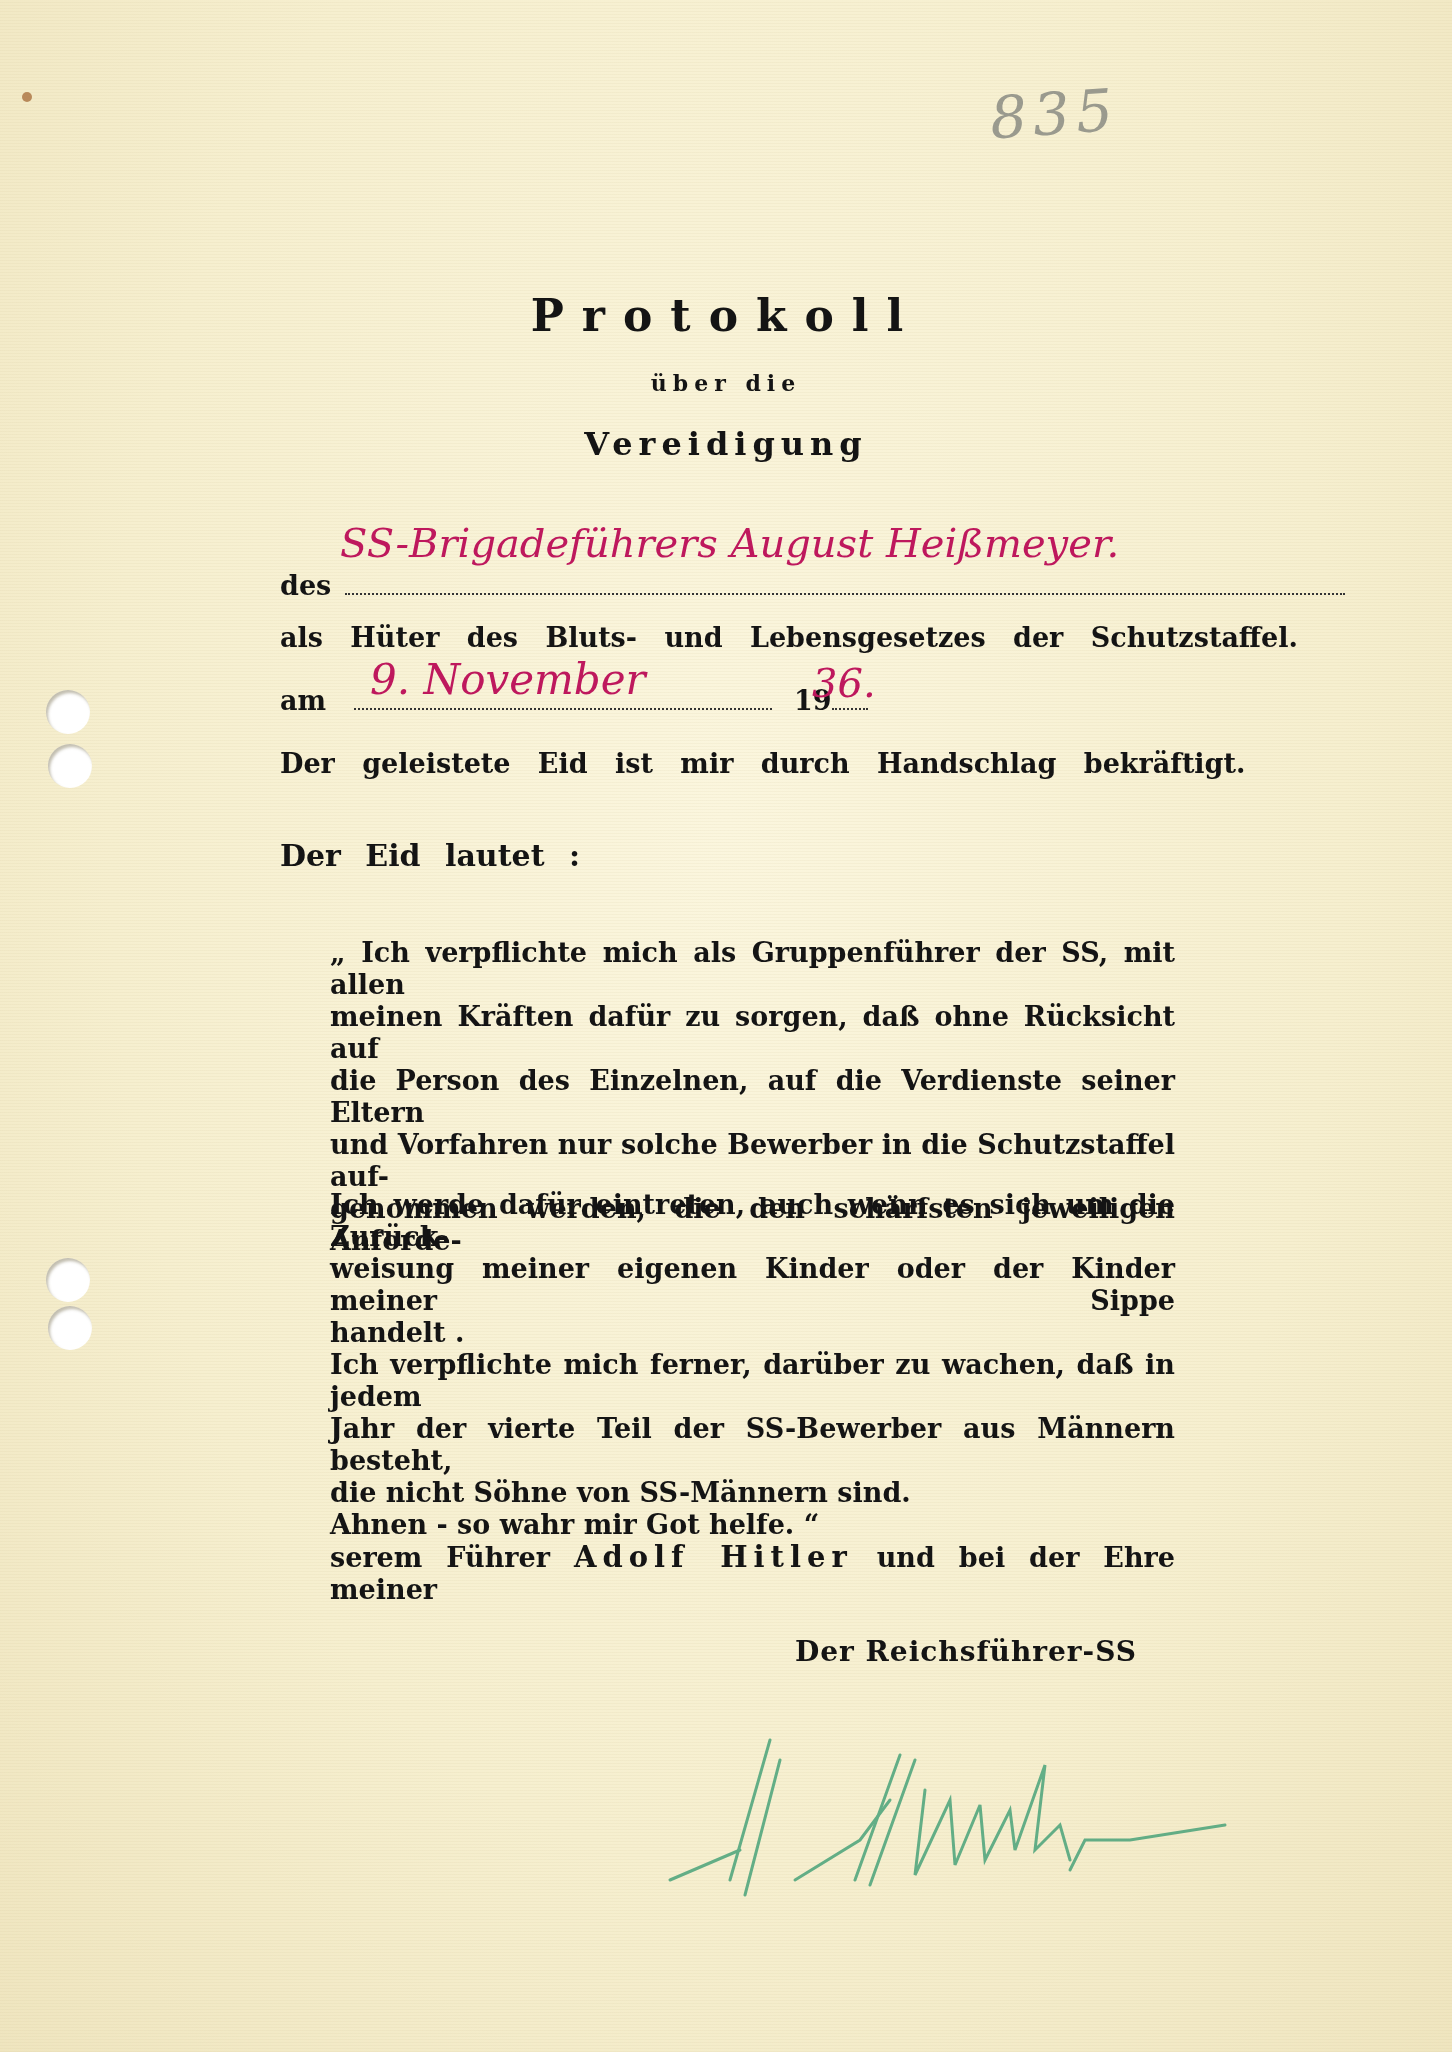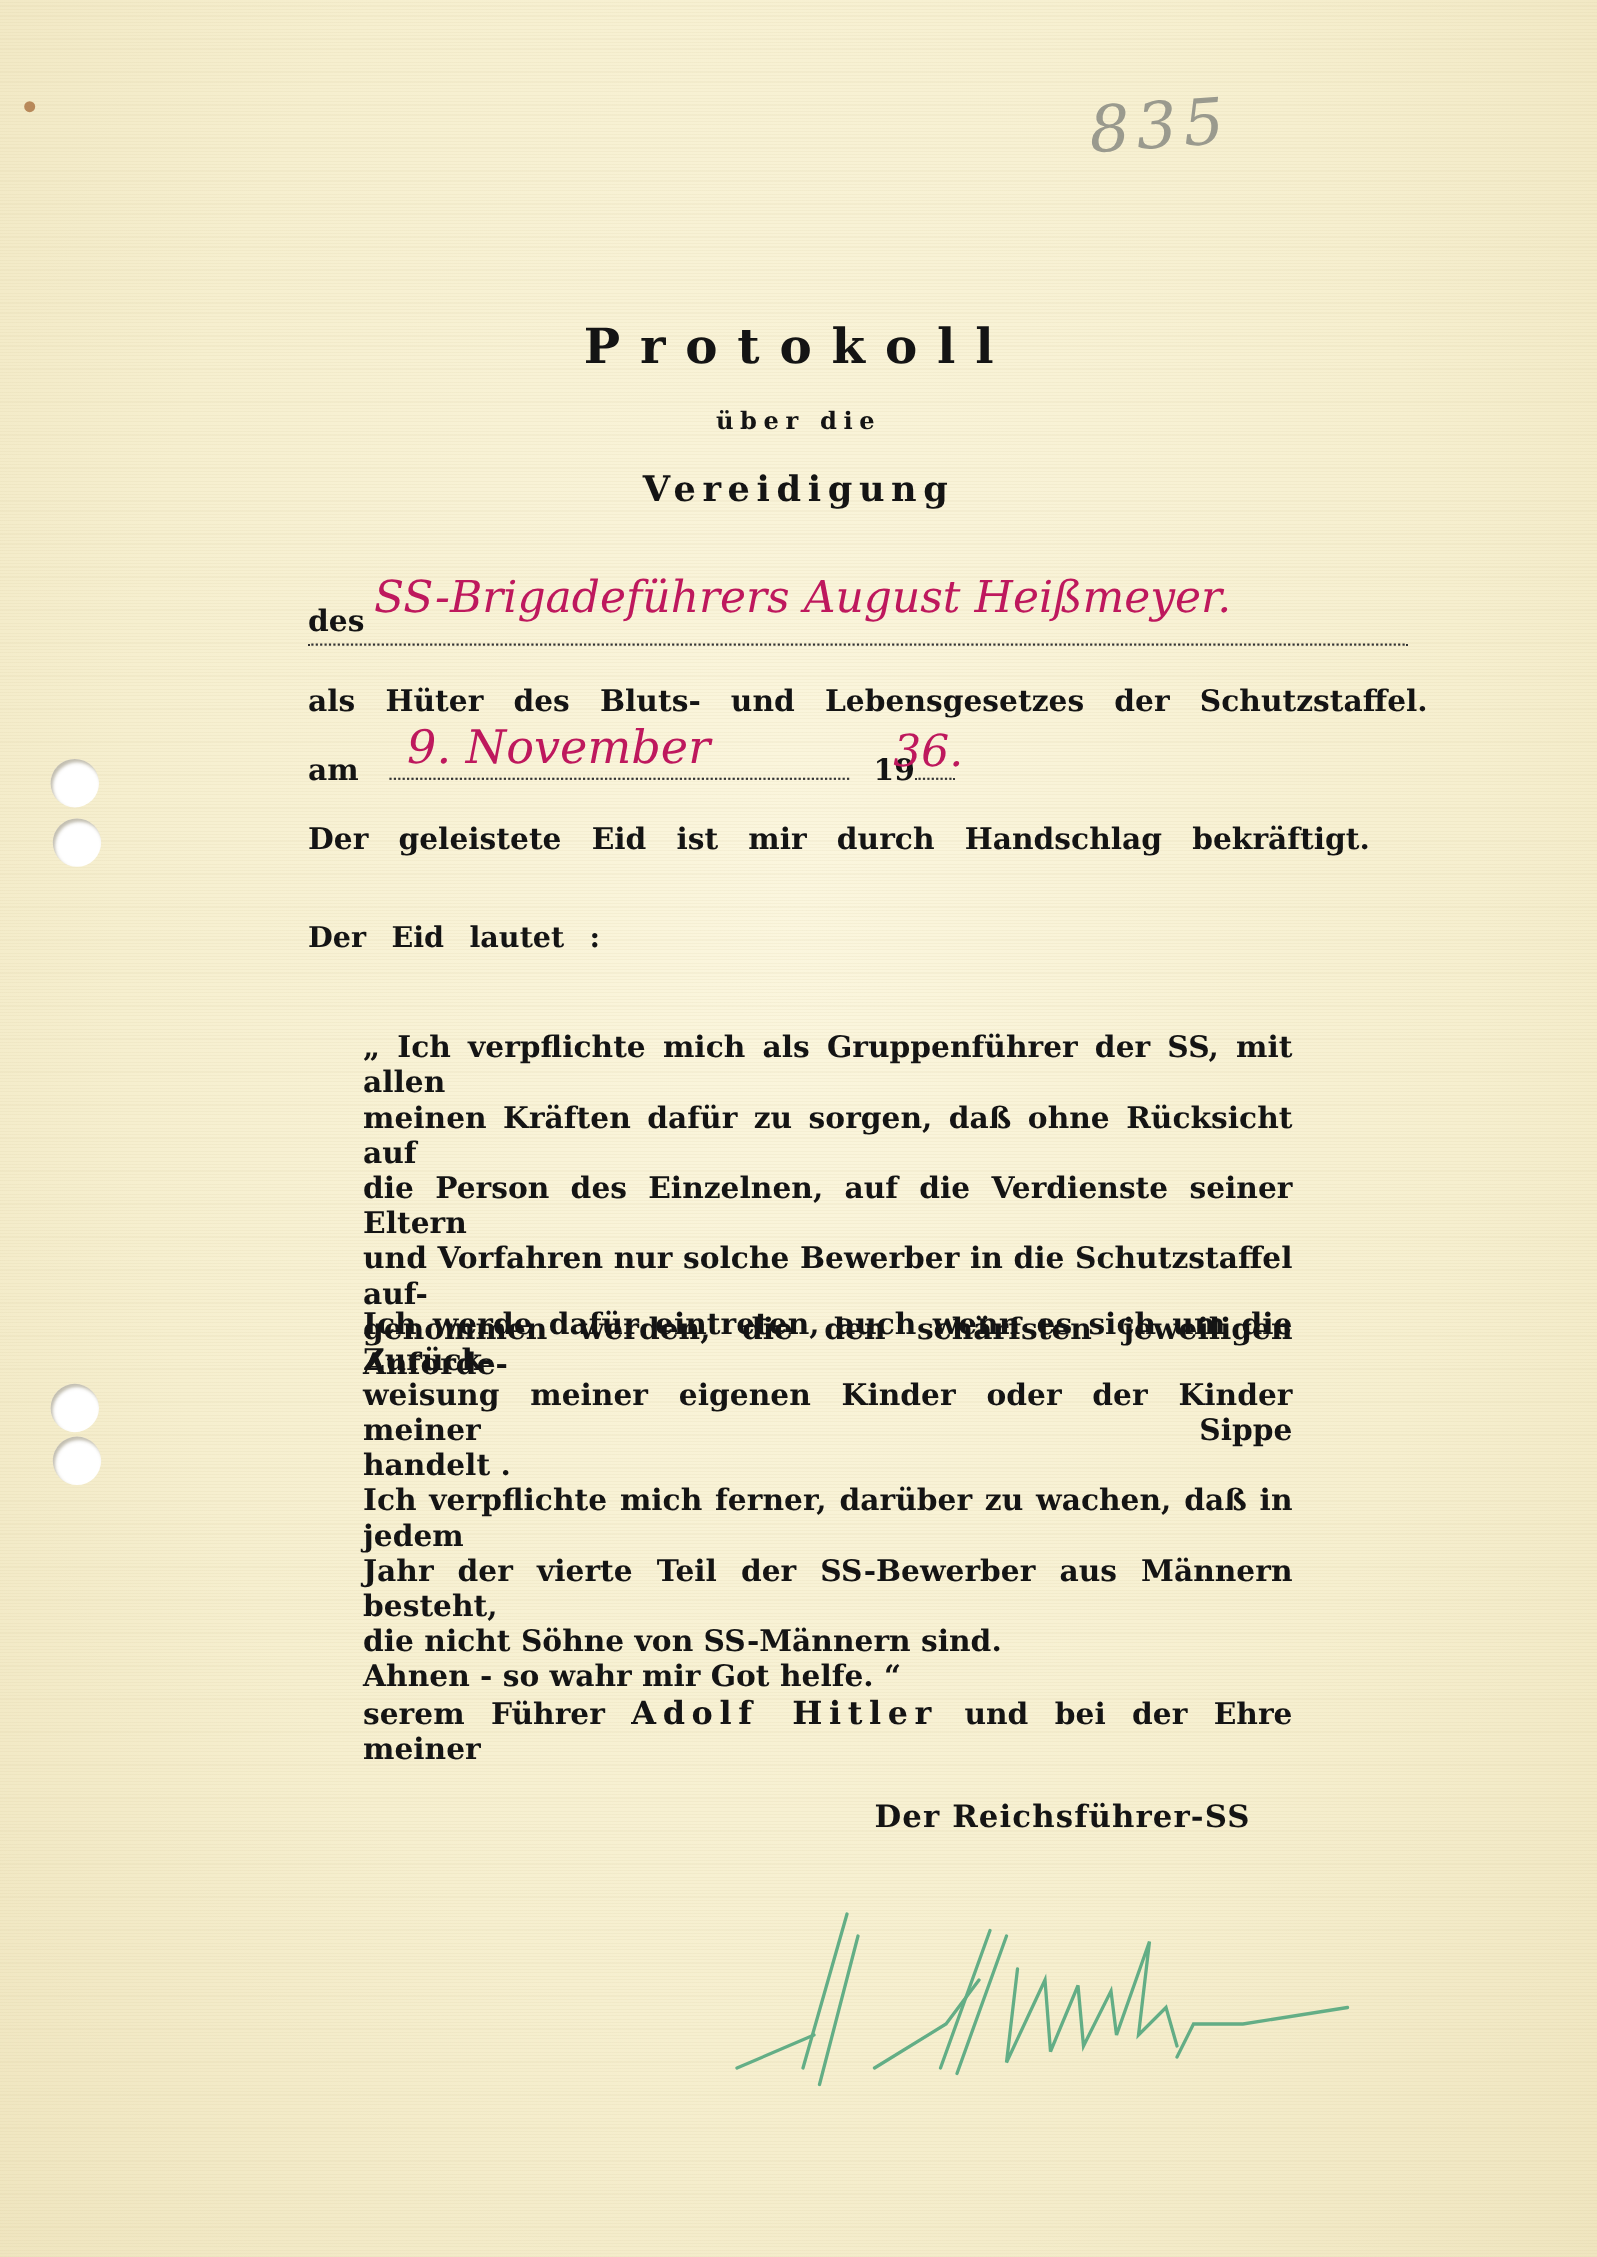--- a/index.html
+++ b/index.html
@@ -58,21 +58,21 @@
 <div class="abs dot-mark" style="left:22px;top:92px;"></div>
 <div class="abs punch" style="left:46px;top:690px;"></div>
 <div class="abs punch" style="left:48px;top:744px;"></div>
 <div class="abs punch" style="left:46px;top:1258px;"></div>
 <div class="abs punch" style="left:48px;top:1306px;"></div>
 
 <div class="abs title t1">Protokoll</div>
 <div class="abs title t2">über die</div>
 <div class="abs title t3">Vereidigung</div>
 
-<div class="abs row" style="top:550px;flex-direction:column;">
+<div class="abs row" style="top:570px;">
   <span class="label">des</span>
   <span class="dotline" style="width:1000px;"></span>
 </div>
 <div class="handwriting" style="left:340px;top:520px;font-size:40px;">SS-Brigadeführers August Heißmeyer.</div>
 
 <div class="abs row body-line" style="top:622px;">
   <span>als Hüter des Bluts- und Lebensgesetzes der Schutzstaffel.</span>
 </div>
 
 <div class="abs row" style="top:685px;">
@@ -81,21 +81,21 @@
   <span style="margin-left:22px;">19</span>
   <span class="dotline" style="width:36px;"></span>
 </div>
 <div class="handwriting" style="left:370px;top:655px;font-size:42px;">9. November</div>
 <div class="handwriting" style="left:812px;top:660px;font-size:40px;">36.</div>
 
 <div class="abs row body-line" style="top:748px;">
   <span>Der geleistete Eid ist mir durch Handschlag bekräftigt.</span>
 </div>
 
-<div class="abs" style="left:280px;top:838px;font-size:26px;font-weight:bold;word-spacing:14px;">Der Eid lautet :</div>
+<div class="abs" style="left:280px;top:838px;font-size:30px;font-weight:bold;word-spacing:14px;">Der Eid lautet :</div>
 
 <div class="abs para" style="top:900px;">
   <span class="line">„ Ich verpflichte mich als Gruppenführer der SS, mit allen</span>
   <span class="line">meinen Kräften dafür zu sorgen, daß ohne Rücksicht auf</span>
   <span class="line">die Person des Einzelnen, auf die Verdienste seiner Eltern</span>
   <span class="line">und Vorfahren nur solche Bewerber in die Schutzstaffel auf-</span>
   <span class="line">genommen werden, die den schärfsten jeweiligen Anforde-</span>
 </div>
 
 <div class="abs para" style="top:1152px;">

